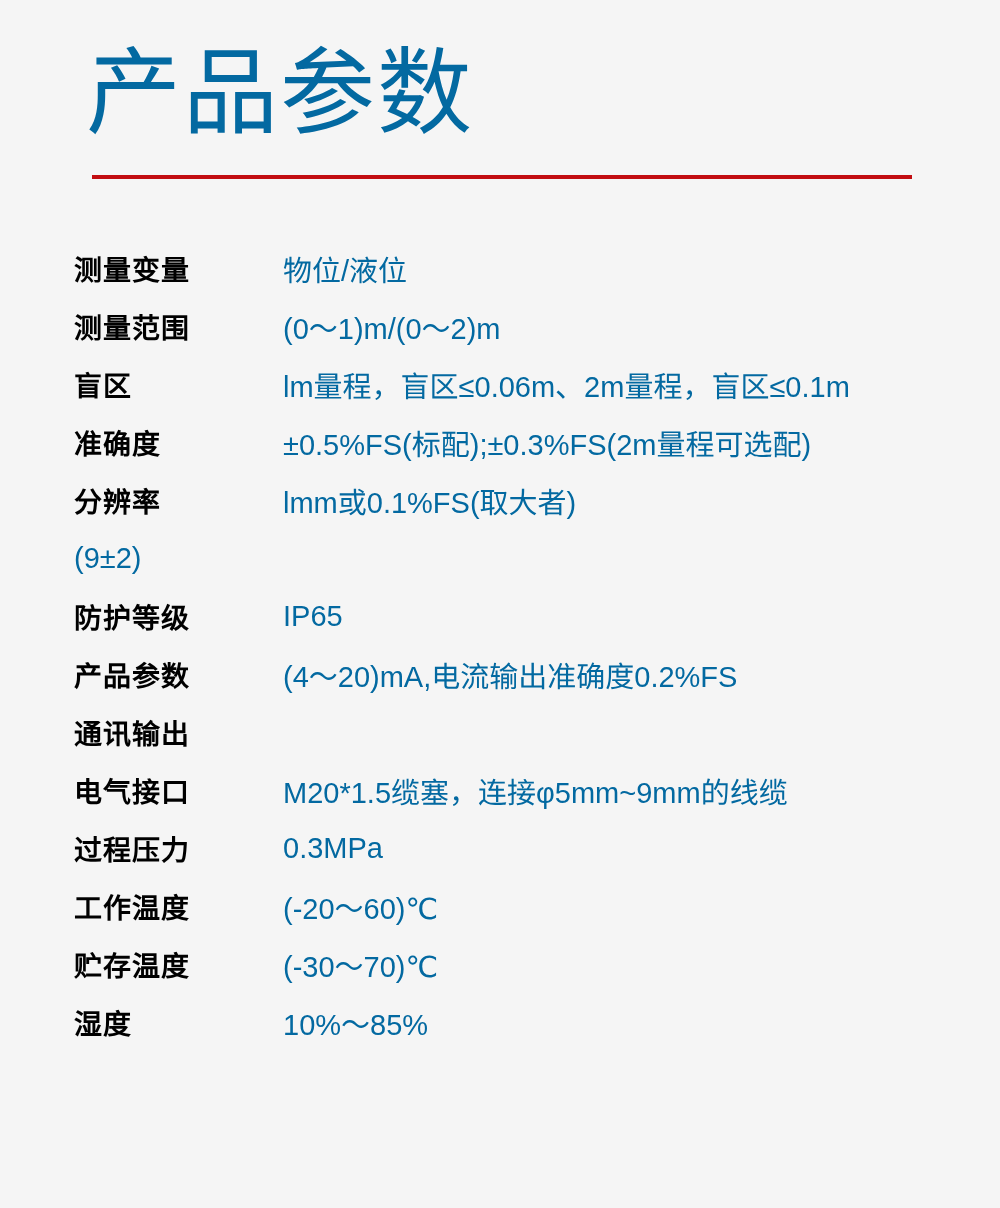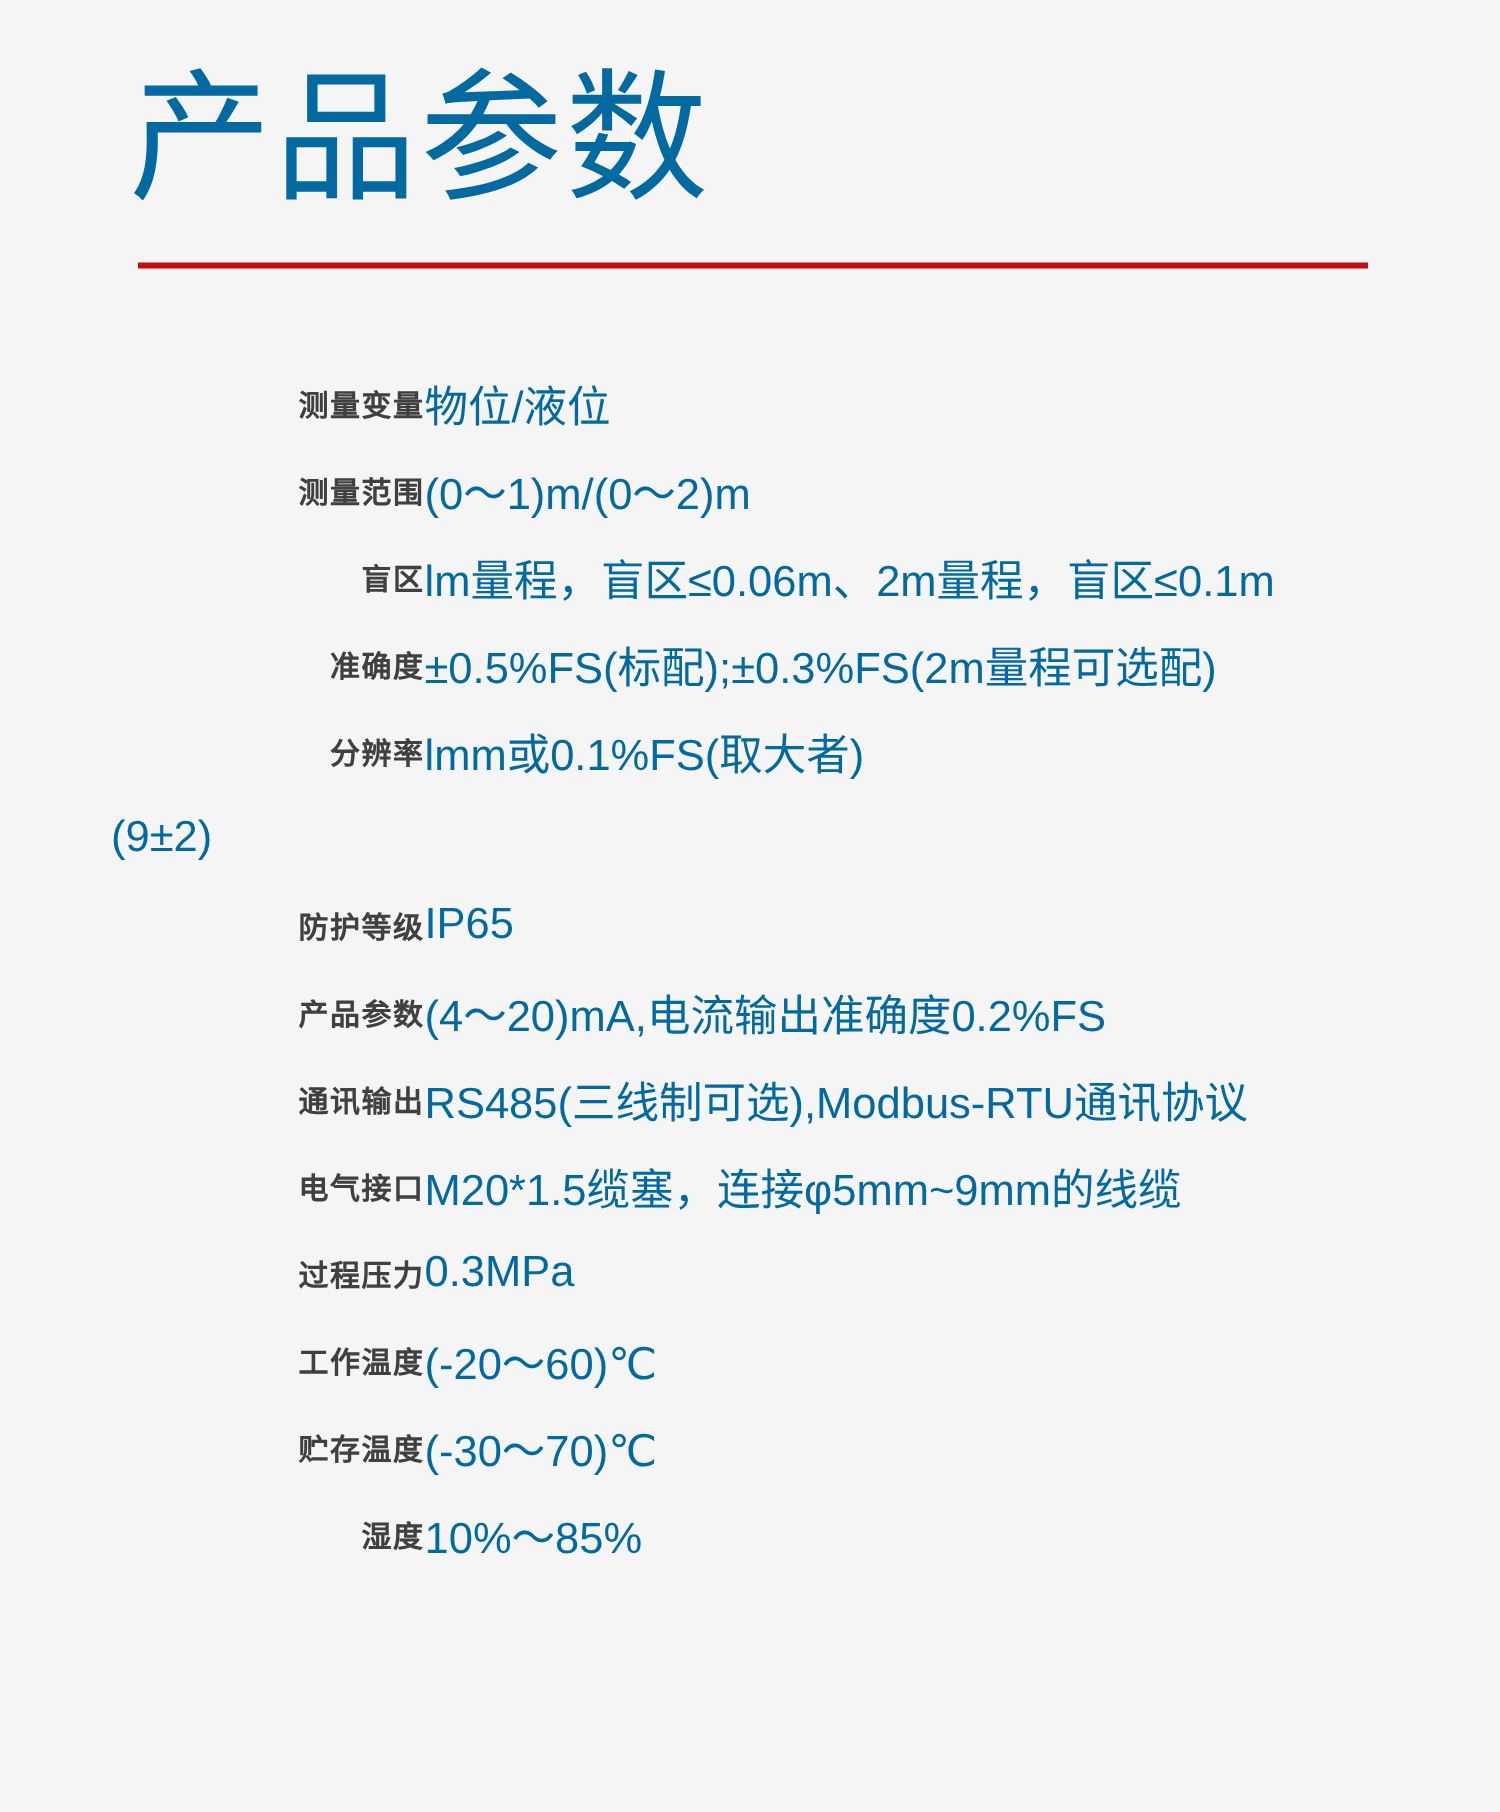--- a/index.html
+++ b/index.html
@@ -44,26 +44,25 @@
     top: 239px;
     width: 900px;
   }
   .spec-row {
     display: flex;
     align-items: center;
     height: 58px;
   }
   .spec-label {
     flex: 0 0 209px;
-    font-size: 20px;
+    font-size: 28px;
     font-weight: 700;
-    color: #404040;
+    color: #000000;
     letter-spacing: 1px;
     white-space: nowrap;
-    text-align: right;
   }
   .spec-value {
     font-size: 29px;
     font-weight: 400;
     color: #0369a1;
     white-space: nowrap;
   }
 </style>
 </head>
 <body style="background: rgb(245, 245, 245);">
@@ -109,21 +108,20 @@
   </div>
 
   <div class="spec-row">
     <span class="spec-label">产品参数</span>
     <span class="spec-value">(4～20)mA,电流输出准确度0.2%FS</span>
   </div>
 
 
   <div class="spec-row">
     <span class="spec-label">通讯输出</span>
-    <span class="spec-value">RS485(三线制可选),Modbus-RTU通讯协议</span>
   </div>
 
 
   <div class="spec-row">
     <span class="spec-label">电气接口</span>
     <span class="spec-value">M20*1.5缆塞，连接φ5mm~9mm的线缆</span>
   </div>
 
   <div class="spec-row">
     <span class="spec-label">过程压力</span>

